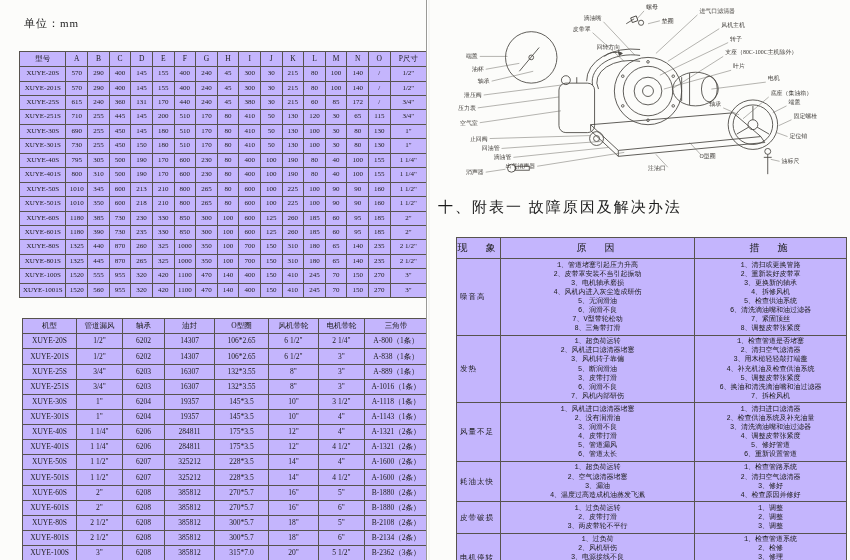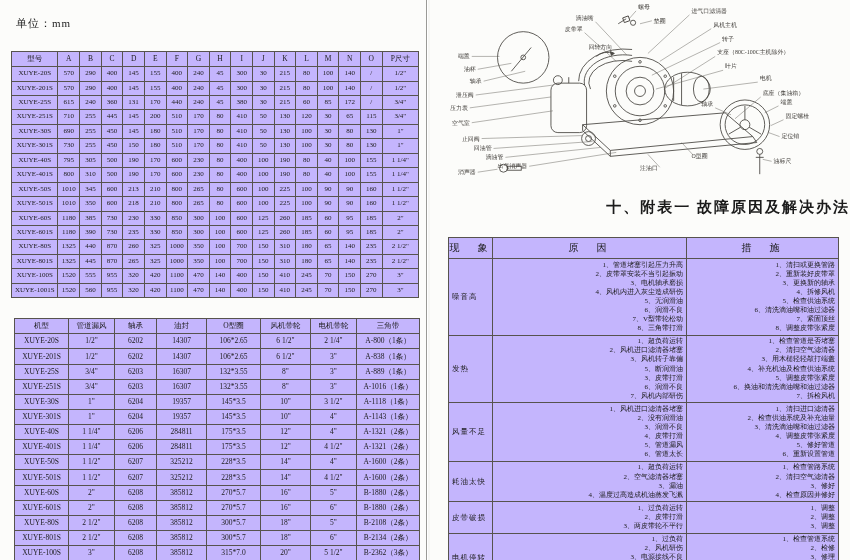--- a/index.html
+++ b/index.html
@@ -3,54 +3,54 @@
 <meta charset="utf-8">
 <style>
   * { box-sizing: border-box; }
   html,body { margin:0; padding:0; }
   body {
     width:850px; height:560px; overflow:hidden; position:relative;
     background:#f6f6f3;
     font-family:"Liberation Serif", serif;
     color:#1b1b1b;
   }
-  .page { position:absolute; top:0; height:560px; background:#fcfcfa; }
+  .page { position:absolute; top:0; height:560px; background:#fcfcfa;padding-left:8px; }
   .page-left  { left:0;   width:426px; }
   .page-right { left:430px; width:420px; }
   .divider { position:absolute; left:426px; top:0; width:2px; height:560px; background:#fff; border-left:1px solid #9a9a96; }
 
   .unit { font-size:11px; margin:16px 0 3px 16px; letter-spacing:1px; }
 
   table { border-collapse:collapse; table-layout:fixed; background:#c4b5fd;margin-top:20px; }
   th, td { border:1px solid #57534e; font-weight:normal; text-align:center; vertical-align:middle; overflow:hidden; }
 
   
   .dim { width:408px; margin-left:11px; font-size:7px; }
   .dim th, .dim td { padding:2px 0; line-height:1.35; }
   .dim th { font-size:7.5px; }
   .c-model { width:46px; } .c-num { width:21.4px; } .c-p { width:36px; }
 
   
-  .sec-title { font-size:15px; font-weight:bold; text-align:right; letter-spacing:2px; margin:8px 0 4px 0; }
+  .sec-title { font-size:15px; font-weight:normal; text-align:left; letter-spacing:2px; margin:8px 0 4px 0; }
 
   
   .parts { width:405px; margin-left:14px; font-size:7.5px; }
   .parts th, .parts td { padding:2.2px 0; line-height:1.3; }
   .p-c0{width:54px}.p-c1{width:46px}.p-c2{width:42px}.p-c3{width:50px}.p-c4{width:54px}.p-c5{width:50px}.p-c6{width:46px}.p-c7{width:63px}
 
   
   .diagram-wrap { width:420px; height:190px; position:relative; }
   svg text { font-family:"Liberation Serif", serif; }
 
   
   .fault { width:390px; margin-left:18px; font-size:7px; }
   .fault th { padding:3px 0; font-size:10px; letter-spacing:4px; }
   .fault td { padding:1.5px 3px; line-height:1.3; }
   .fault td.phen { text-align:left; font-size:7.5px; letter-spacing:1px; }
-  .fault td.list { text-align:right; }
+  .fault td.list { text-align:center;font-family:Liberation Mono, monospace; }
   .f-c0{width:44px}.f-c1{width:194px}.f-c2{width:152px}
 </style>
 </head>
 <body>
 
 <div class="page page-left">
   <div class="unit">单位：mm</div>
 
   <table class="dim" id="dim-table">
     <colgroup>

